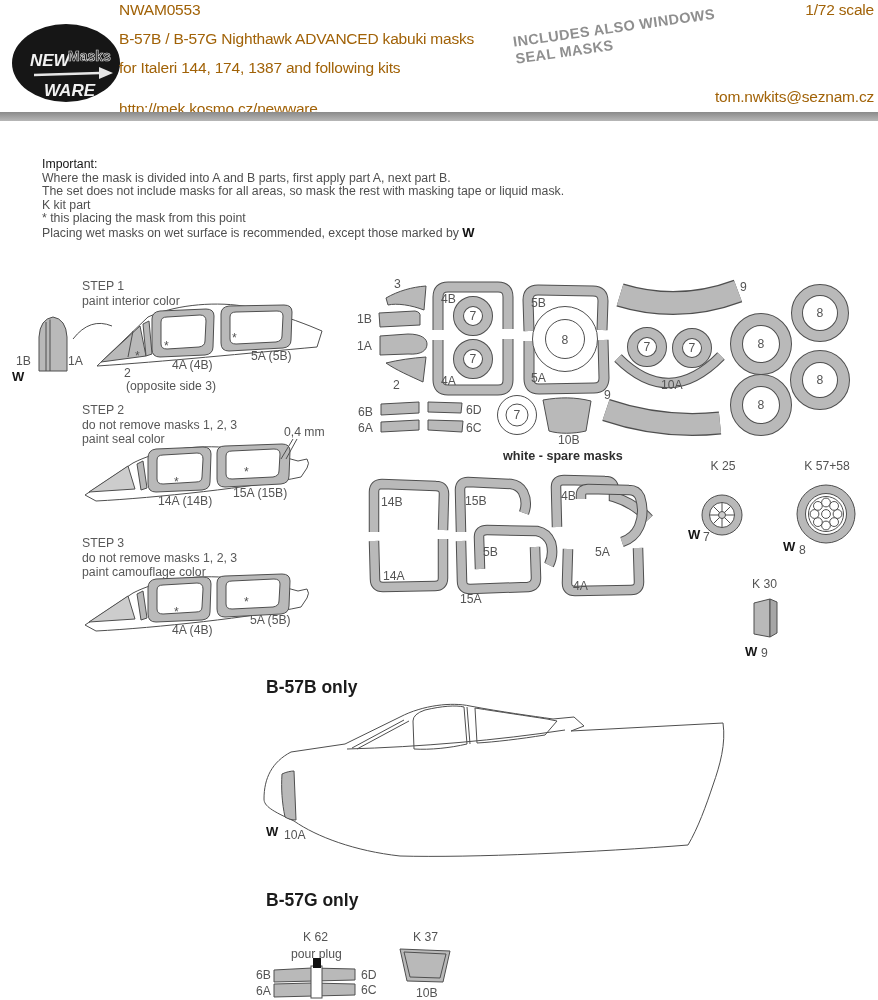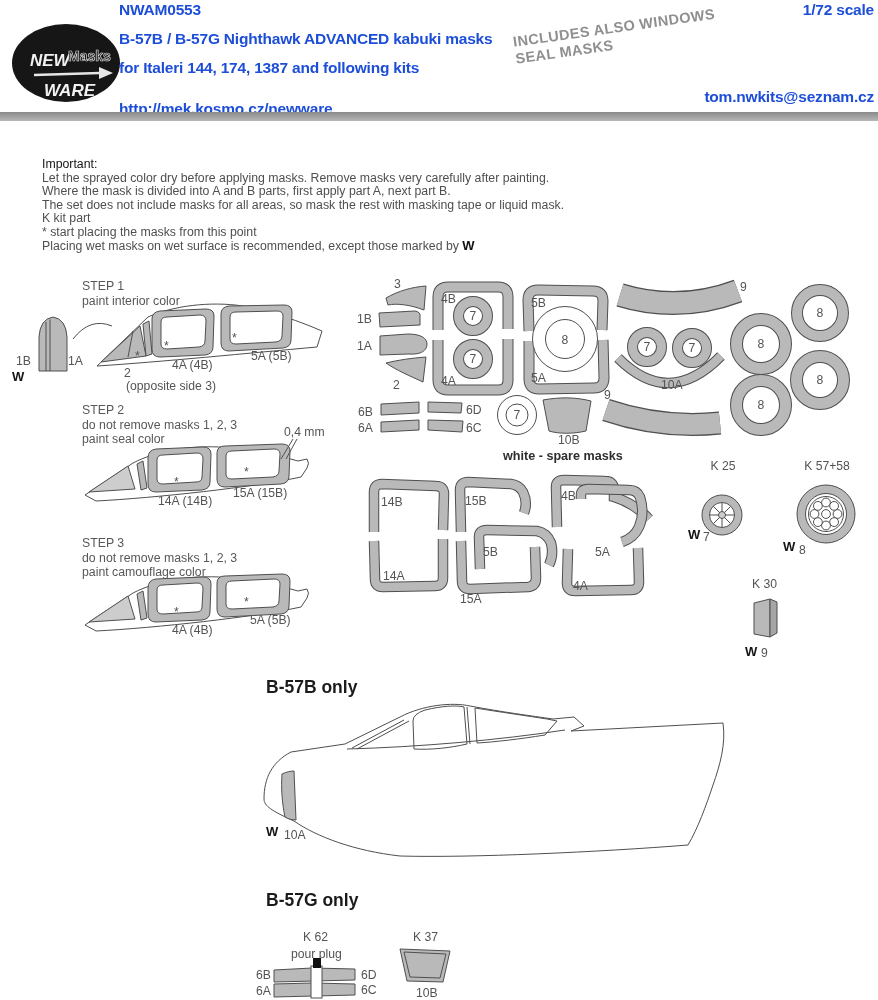--- a/index.html
+++ b/index.html
@@ -1,20 +1,20 @@
 <!DOCTYPE html>
 <html><head>
 <meta charset="utf-8">
 <style>
   html,body{margin:0;padding:0;background:#ffffff;}
   #page{position:relative;width:878px;height:1000px;background:#fff;overflow:hidden;
         font-family:"Liberation Sans",sans-serif;}
   .abs{position:absolute;}
   
-  .hline{position:absolute;font-weight:bold;color:#1d4ed8;font-size:15.5px;letter-spacing:-0.2px;white-space:nowrap;}
+  .hline{position:absolute;font-weight:normal;color:#a16207;font-size:15.5px;letter-spacing:-0.2px;white-space:nowrap;}
   .includes{position:absolute;left:512px;top:34px;color:#8f8f8f;font-weight:bold;font-size:14.5px;
             line-height:17px;transform:rotate(-8deg);transform-origin:left top;white-space:nowrap;letter-spacing:0.4px;}
   .divider{position:absolute;left:0;top:112px;width:878px;height:9px;
            background:linear-gradient(#8a8a8a,#b7b7b7);}
   
   .important{position:absolute;left:42px;top:158px;font-size:12.3px;line-height:13.5px;color:#4f4f4f;white-space:nowrap;}
   .important .hd{font-weight:normal;color:#151515;}
   .wsym-inline{font-weight:bold;color:#111;font-size:13px;}
   
   text{font-family:"Liberation Sans",sans-serif;}
@@ -58,25 +58,24 @@
   <div class="hline" style="right:4px;top:1px;">1/72 scale</div>
   <div class="hline" style="right:4px;top:88px;margin-left:24px;">tom.nwkits@seznam.cz</div>
   <div class="includes">
     <div>INCLUDES ALSO WINDOWS</div>
     <div>SEAL MASKS</div>
   </div>
   <div class="divider"></div>
 
   <div class="important">
     <div class="hd">Important:</div>
-    <div>Let the sprayed color dry before applying masks. Remove masks very carefully after painting.</div>
     <div>Where the mask is divided into A and B parts, first apply part A, next part B.</div>
     <div>The set does not include masks for all areas, so mask the rest with masking tape or liquid mask.</div>
     <div>K kit part</div>
-    <div>*  start placing the masks from this point</div>
+    <div>*  this placing the mask from this point</div>
     <div>
       <span>Placing wet masks on wet surface is recommended, except those marked by</span>
       <span class="wsym-inline">W</span>
     </div>
   </div>
 
   <svg class="abs" style="left:0;top:270px" width="878" height="730" viewBox="0 270 878 730">
 
     <defs>
       <g id="sealcanopy">

